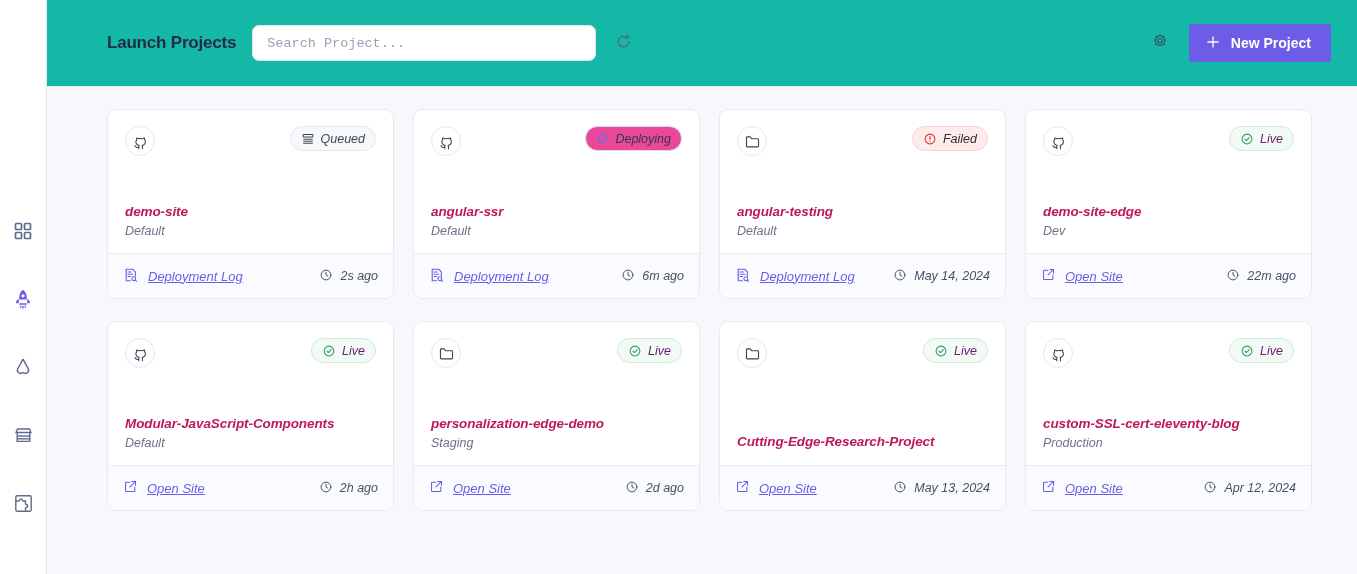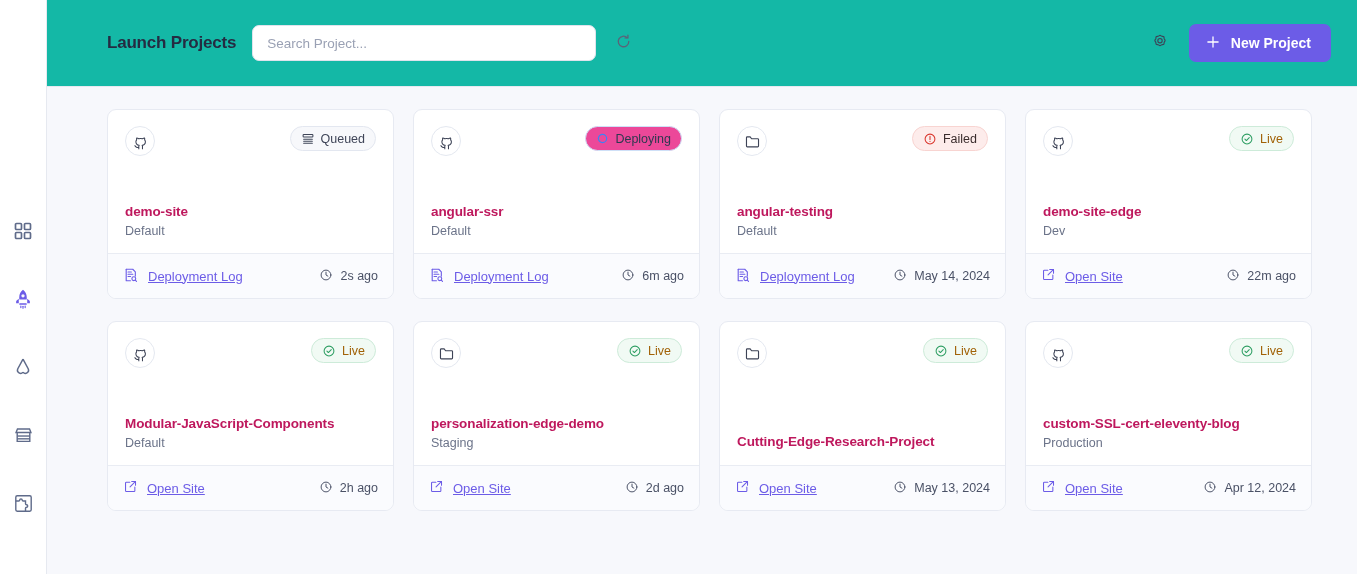--- a/index.html
+++ b/index.html
@@ -65,42 +65,42 @@
   }
   .search-wrap { margin-left: 16px; }
   .search-input {
     width: 344px;
     height: 36px;
     border: 1px solid #dfe3ec;
     border-radius: 7px;
     background: #ffffff;
     padding: 0 14px;
     font-size: 13.5px;
-    font-family: Liberation Sans, sans-serif;
+    font-family: Liberation Mono, monospace;
     color: #2b3144;
     outline: none;
   }
   .search-input::placeholder { color: #9aa1b4; }
   .icon-btn {
     width: 30px; height: 30px;
     display: flex; align-items: center; justify-content: center;
     background: transparent;
     border: none;
     cursor: pointer;
     color: #5b6378;
   }
   .refresh-btn { margin-left: 12px; }
   .header-spacer { flex: 1 1 auto; }
   .gear-btn { margin-right: 14px; color: #3d4356; }
   .new-project-btn {
     height: 38px;
     background: #6c5ce7;
     color: #ffffff;
     border: none;
-    border-radius: 7px;
+    border-radius: 2px;
     padding: 0 20px 0 16px;
     display: flex;
     align-items: center;
     gap: 10px;
     font-size: 14px;
     font-weight: bold;
     font-family: "Liberation Sans", sans-serif;
     cursor: pointer;
   }
 
@@ -108,20 +108,21 @@
   .content {
     flex: 1 1 auto;
     padding: 22px 0 0 60px;
     overflow: hidden;
   }
   .grid {
     display: grid;
     grid-template-columns: repeat(4, 287px);
     gap: 22px 19px;
     width: 1208px;
+    font-style: italic;
   }
 
   
   .card {
     background: #ffffff;
     border: 1px solid #e7eaf2;
     border-radius: 9px;
     overflow: hidden;
     display: flex;
     flex-direction: column;
@@ -153,21 +154,21 @@
     height: 25px;
     padding: 0 10px;
     border-radius: 13px;
     font-size: 12.5px;
     border: 1px solid transparent;
     white-space: nowrap;
   }
   .badge-queued { background: #f7f8fb; border-color: #e3e7f0; color: #3f4558; }
   .badge-deploying { background: #ec4899; border-color: #cfe0f7; color: #2e3950; align-items: center; }
   .badge-failed { background: #fdeceb; border-color: #f8d4d1; color: #3a2c2c; }
-  .badge-live { background: #f1faf4; border-color: #cdebd9; color: #a16207; }
+  .badge-live { background: #f1faf4; border-color: #cdebd9; color: #701a75; }
   .badge svg { display: block; }
 
   .card-meta { margin-top: auto; padding-bottom: 15px; }
   .project-name {
     font-size: 13.5px;
     font-weight: bold;
     color: #be185d;
     letter-spacing: -0.1px;
     line-height: 1.2;
     white-space: nowrap;

